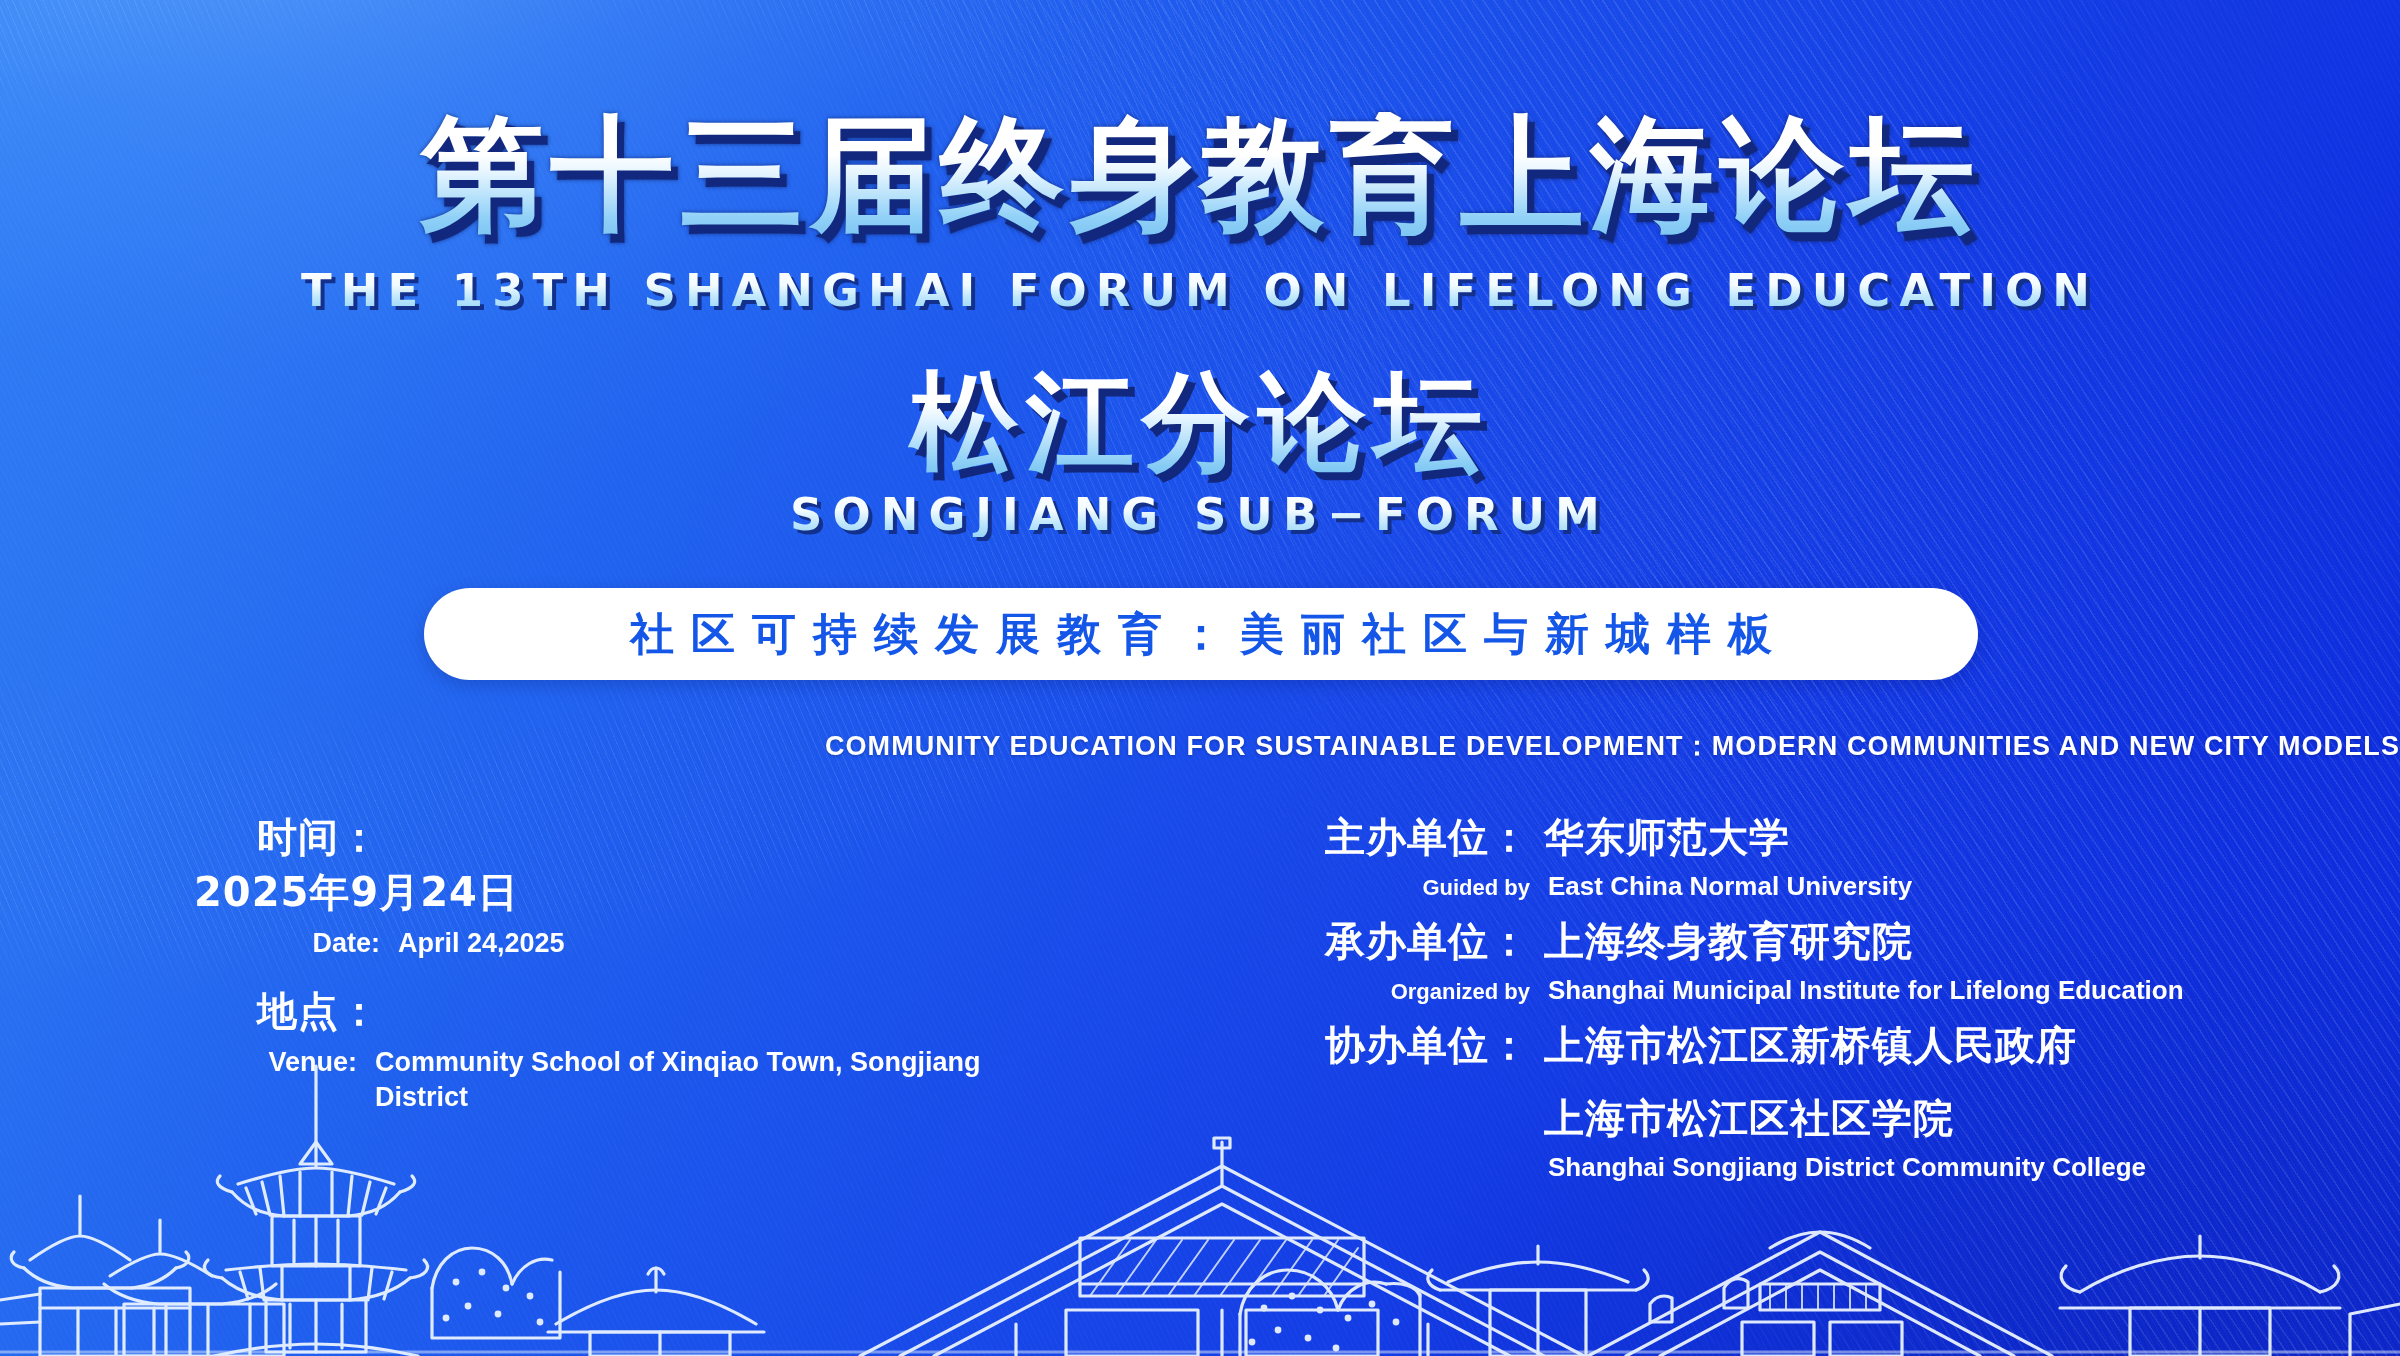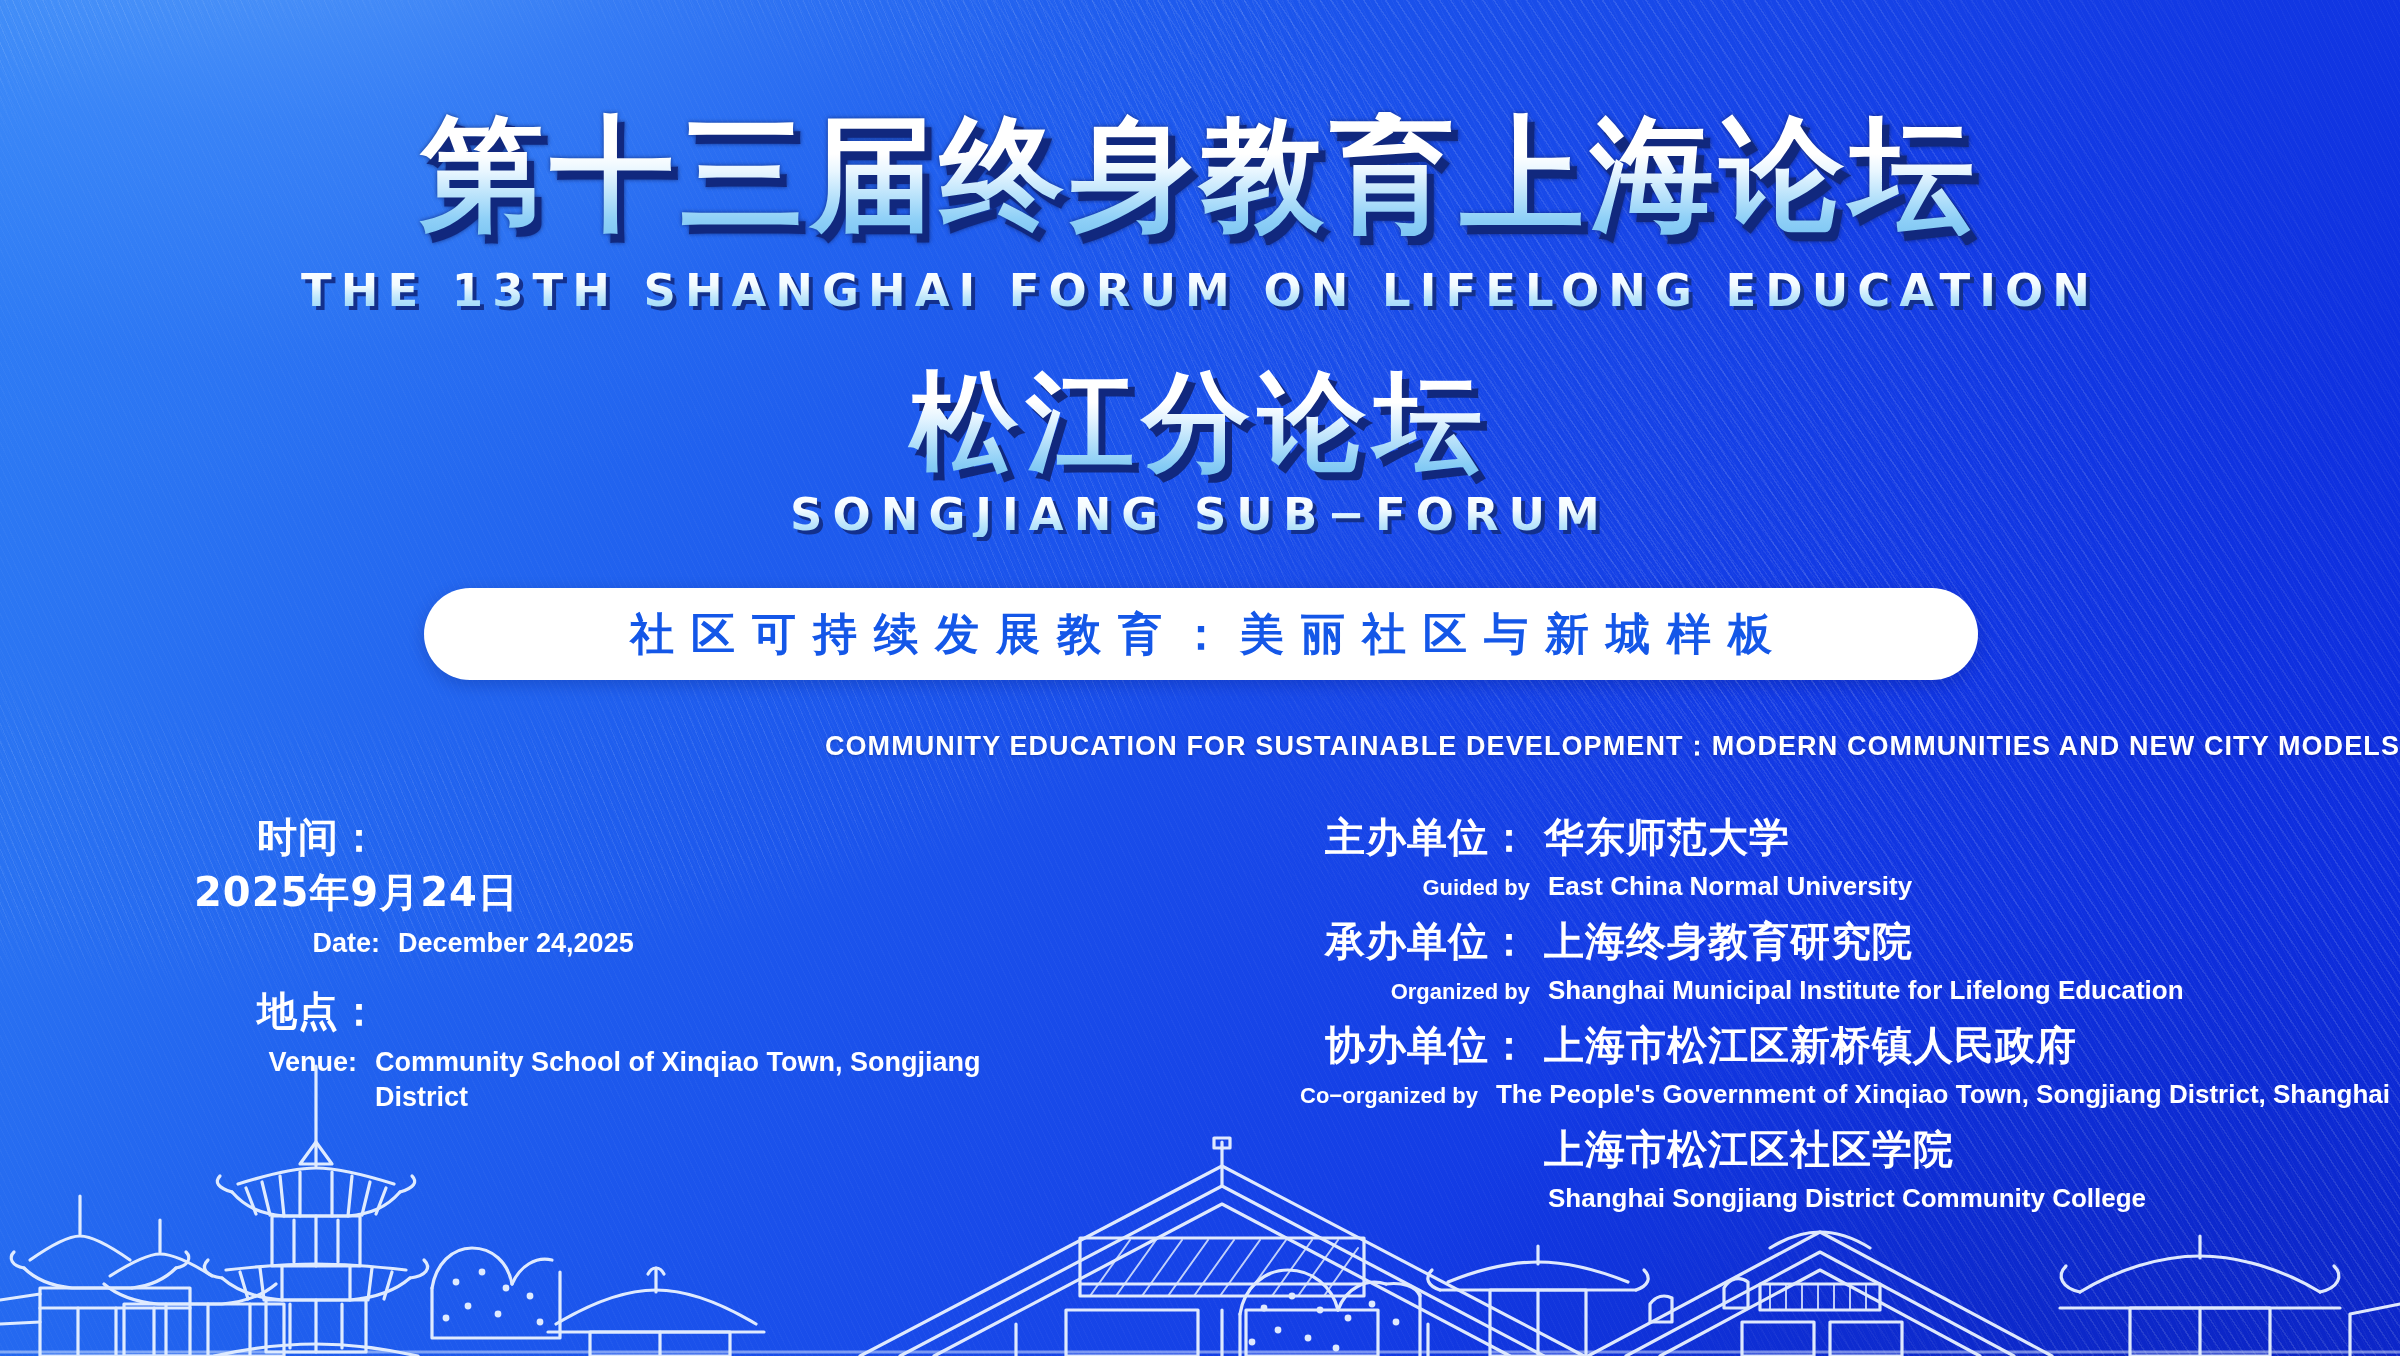--- a/index.html
+++ b/index.html
@@ -381,21 +381,21 @@
   <div class="info-left">
 
     <div class="row">
       <div class="l-cn">
         <span class="lab">时间：</span>
         <span class="val">2025年9月24日</span>
       </div>
       <div class="gap-xs"></div>
       <div class="l-en">
         <span class="lab">Date:</span>
-        <span class="val">December 24,2025</span>
+        <span class="val">April 24,2025</span>
       </div>
     </div>
 
     <div class="gap-md"></div>
 
     <div class="row">
       <div class="l-cn">
         <span class="lab">地点：</span>
       </div>
       <div class="gap-xs"></div>
@@ -436,24 +436,20 @@
     </div>
 
     <div class="gap-sm"></div>
 
     <div class="row">
       <div class="r-cn">
         <span class="lab">协办单位：</span>
         <span class="val">上海市松江区新桥镇人民政府</span>
       </div>
       <div class="gap-xs"></div>
-      <div class="r-en">
-        <span class="lab">Co−organized by</span>
-        <span class="val">The People's Government of Xinqiao Town, Songjiang District, Shanghai</span>
-      </div>
     </div>
 
     <div class="gap-sm"></div>
 
     <div class="row">
       <div class="r-cn">
         <span class="lab"></span>
         <span class="val">上海市松江区社区学院</span>
       </div>
       <div class="gap-xs"></div>

